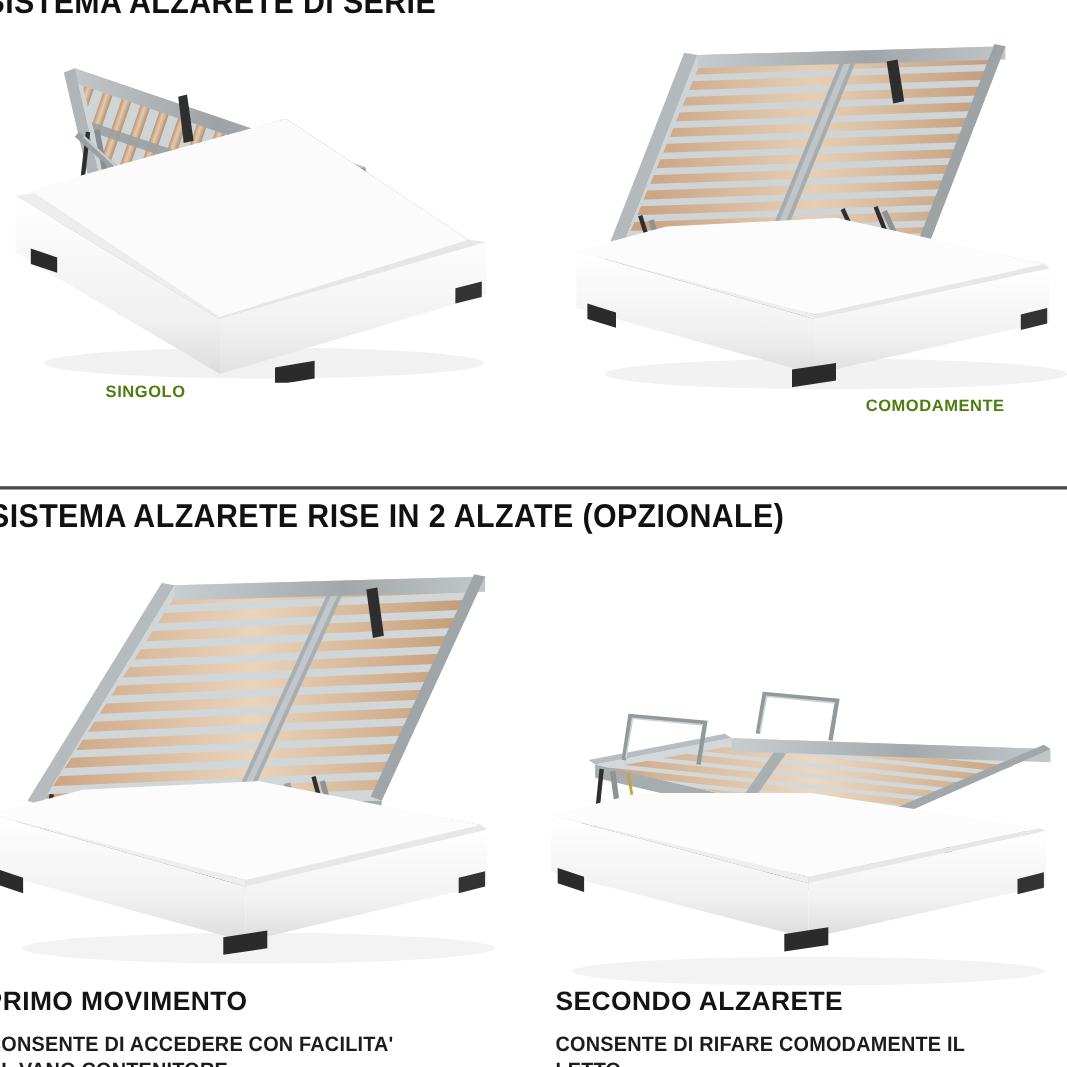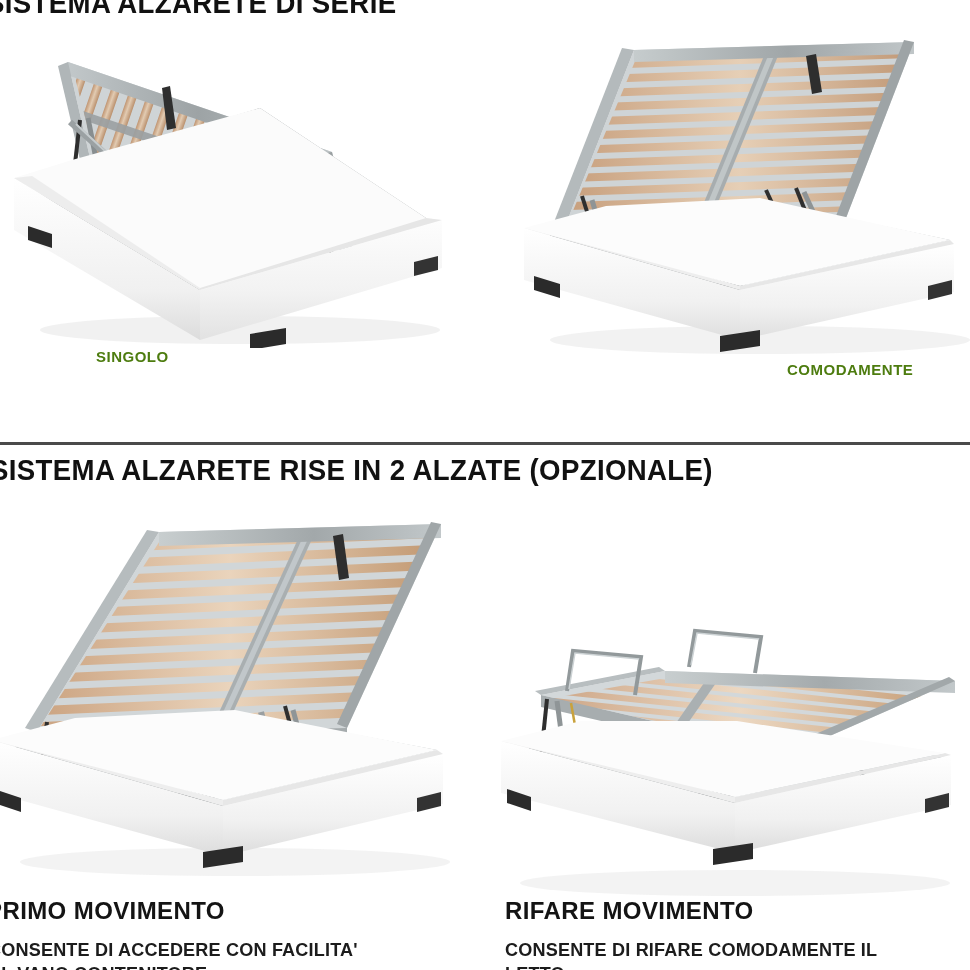--- a/index.html
+++ b/index.html
@@ -463,19 +463,19 @@
       <polygon points="16,116 44,118 250,172 250,178" fill="#eeeeee"></polygon>
       <polygon points="460,128 466,130 250,178 250,172" fill="#e7e7e7"></polygon>
       <polygon points="16,116 96,96 252,96 460,128 250,172" fill="#fcfcfc"></polygon>
 
       <polygon points="22,164 46,172 46,186 22,178" fill="#2b2b2b"></polygon>
       <polygon points="228,224 268,218 268,234 228,240" fill="#2b2b2b"></polygon>
       <polygon points="440,174 464,168 464,182 440,188" fill="#333333"></polygon>
     </svg>
   </div>
 
-  <div class="movement-title" id="title-secondo">RIFARE MOVIMENTO</div>
+  <div class="movement-title" id="title-secondo">SECONDO ALZARETE</div>
   <div class="movement-desc" id="desc-secondo">
     <span>CONSENTE DI RIFARE COMODAMENTE IL</span>
     <span>LETTO</span>
   </div>
 
 </div>
 
 </body></html>

